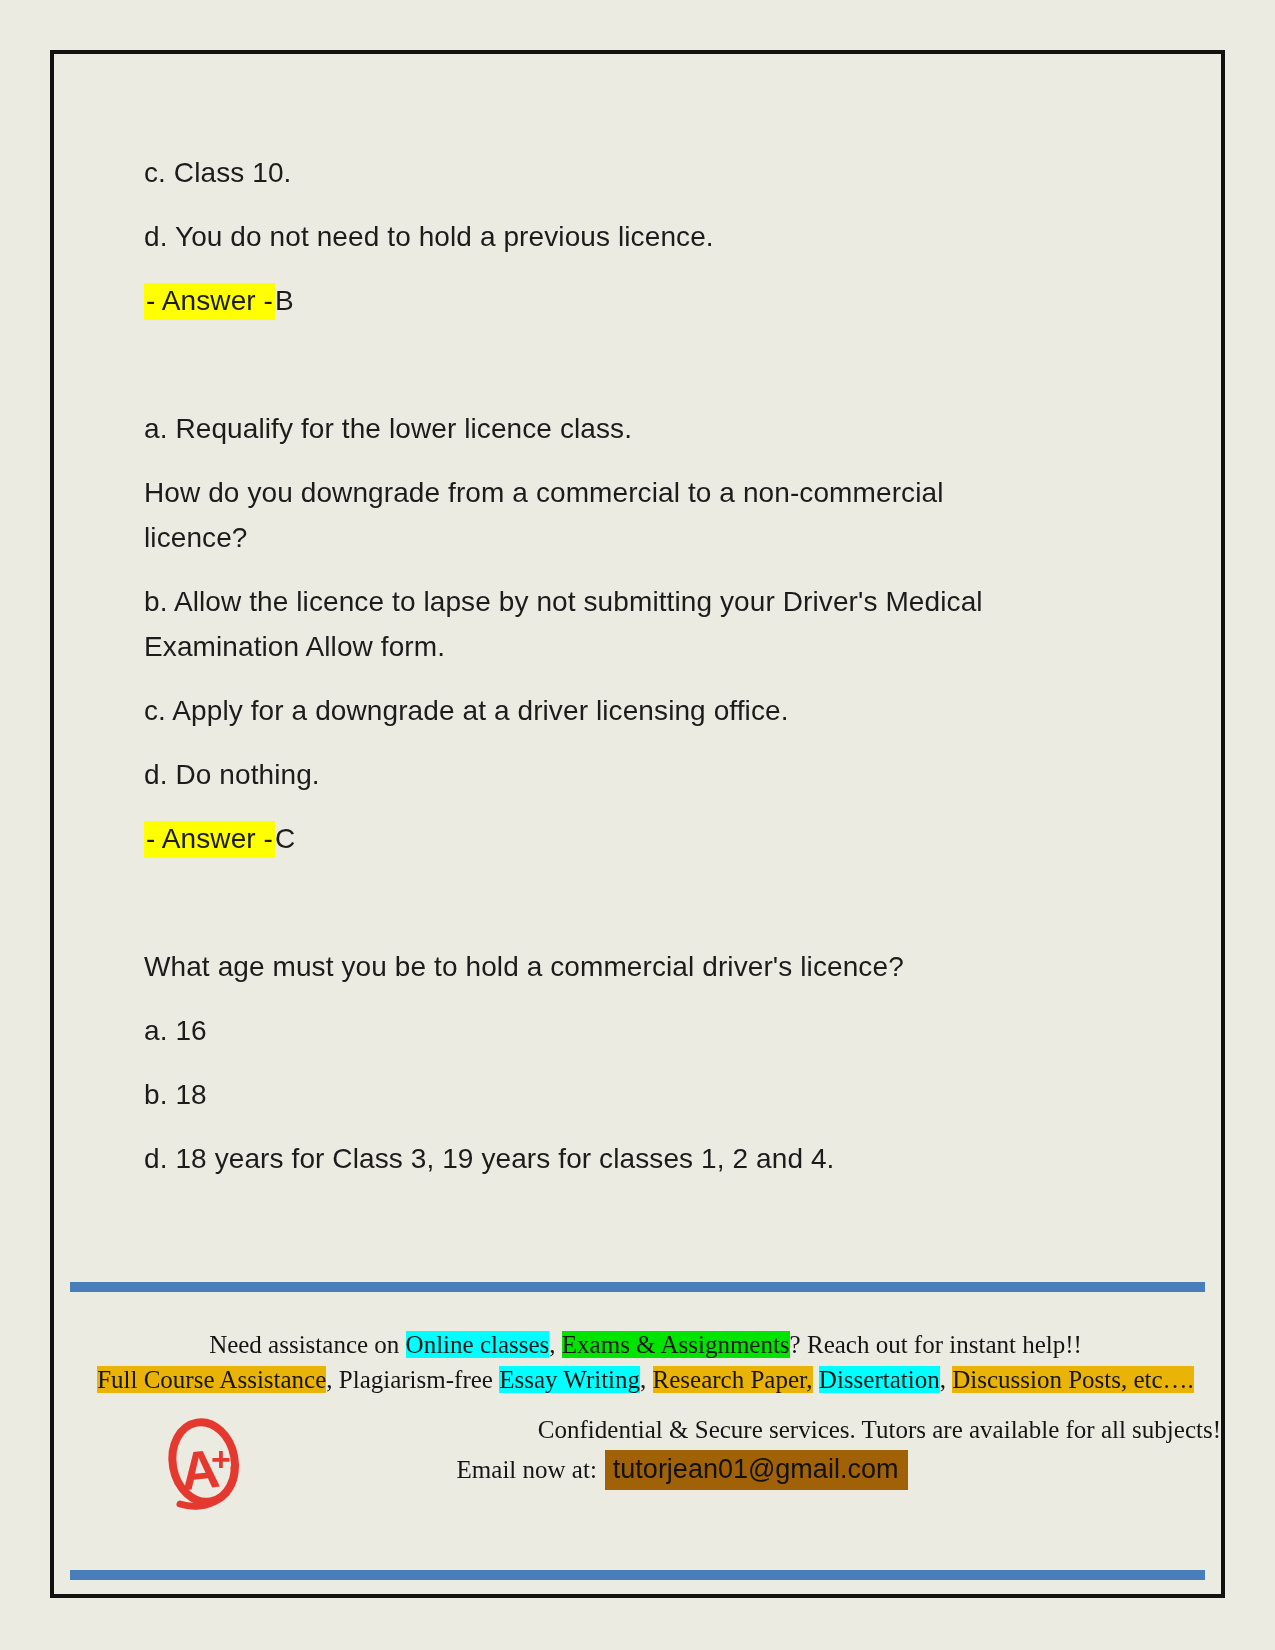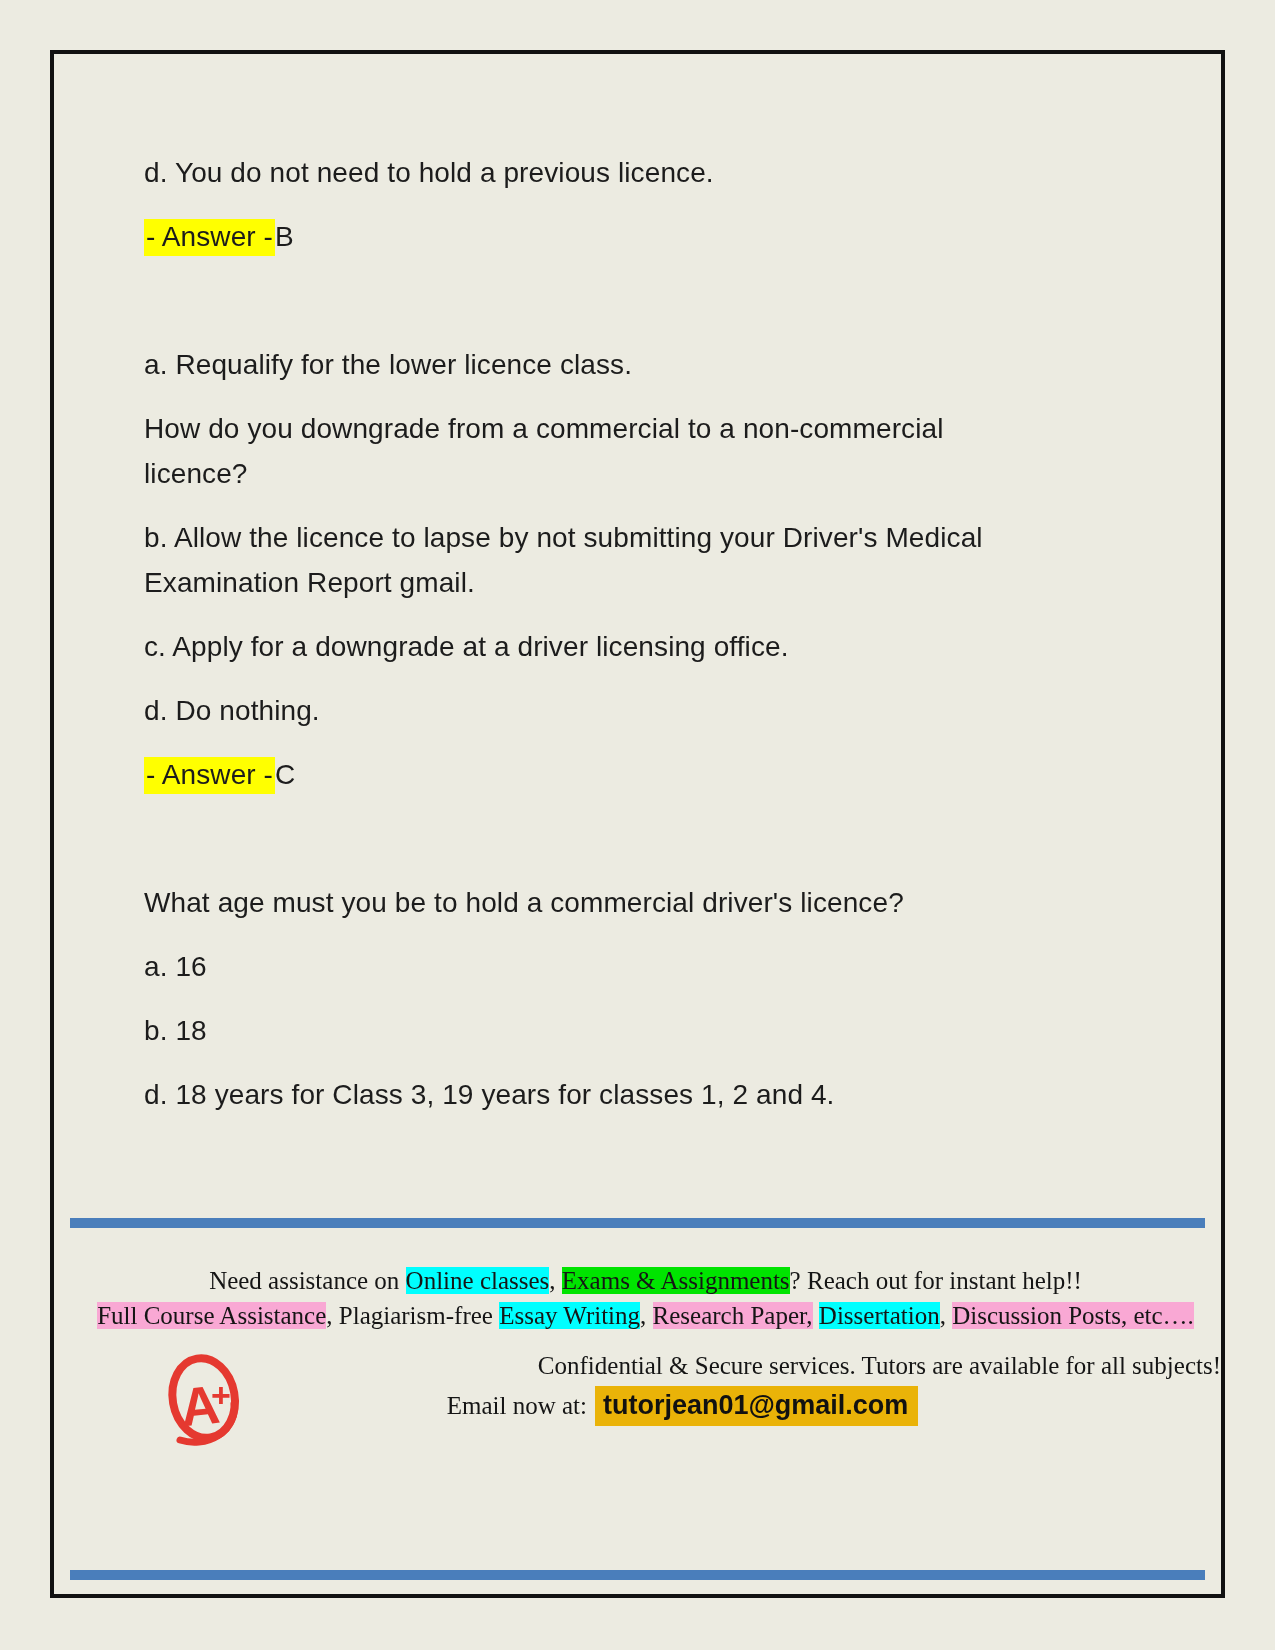--- a/index.html
+++ b/index.html
@@ -30,21 +30,21 @@
   }
   .para {
     font-size: 28px;
     line-height: 45px;
     margin: 0 0 19px 0;
     letter-spacing: 0.1px;
   }
   .para.answer-gap {
     margin-bottom: 83px;
   }
-  .hl-yellow { background: #f9a8d4; text-align: center; }
+  .hl-yellow { background: #eab308; text-align: center; }
   .hl-cyan   { background: #00FFFF; }
   .hl-green  { background: #00E400; }
   .hl-none   { background: transparent; }
   .answer-hl {
     background: #FFFF00;
     padding: 2px 2px 4px 2px;
     margin-top: 17px;
   }
   .blue-bar {
     height: 10px;
@@ -94,46 +94,47 @@
     text-align: right;
   }
   .email-line {
     font-family: "Liberation Serif", serif;
     font-size: 25px;
     color: #151515;
     margin-top: 8px;
   }
   .email-value {
     font-family: "Liberation Sans", sans-serif;
-    font-weight: bold;
+    font-weight: normal;
     font-size: 27px;
-    background: #eab308;
+    background: #a16207;
     padding: 4px 10px 6px 8px;
     margin-left: 8px;
     color: #111;
   }
 </style>
 </head>
 <body>
 
 <div class="page-frame">
   <div class="content">
 
+    <div class="para">c. Class 10.</div>
 
     <div class="para">d. You do not need to hold a previous licence.</div>
 
     <div class="para answer-gap"><span class="answer-hl">- Answer -</span><span>B</span></div>
 
     <div class="para">a. Requalify for the lower licence class.</div>
 
     <div class="para"><span>How do you downgrade from a commercial to a non-commercial</span><br>
       <span>licence?</span></div>
 
     <div class="para"><span>b. Allow the licence to lapse by not submitting your Driver's Medical</span><br>
-      <span>Examination Report gmail.</span></div>
+      <span>Examination Allow form.</span></div>
 
     <div class="para">c. Apply for a downgrade at a driver licensing office.</div>
 
     <div class="para">d. Do nothing.</div>
 
     <div class="para answer-gap"><span class="answer-hl">- Answer -</span><span>C</span></div>
 
     <div class="para">What age must you be to hold a commercial driver's licence?</div>
 
     <div class="para">a. 16</div>

